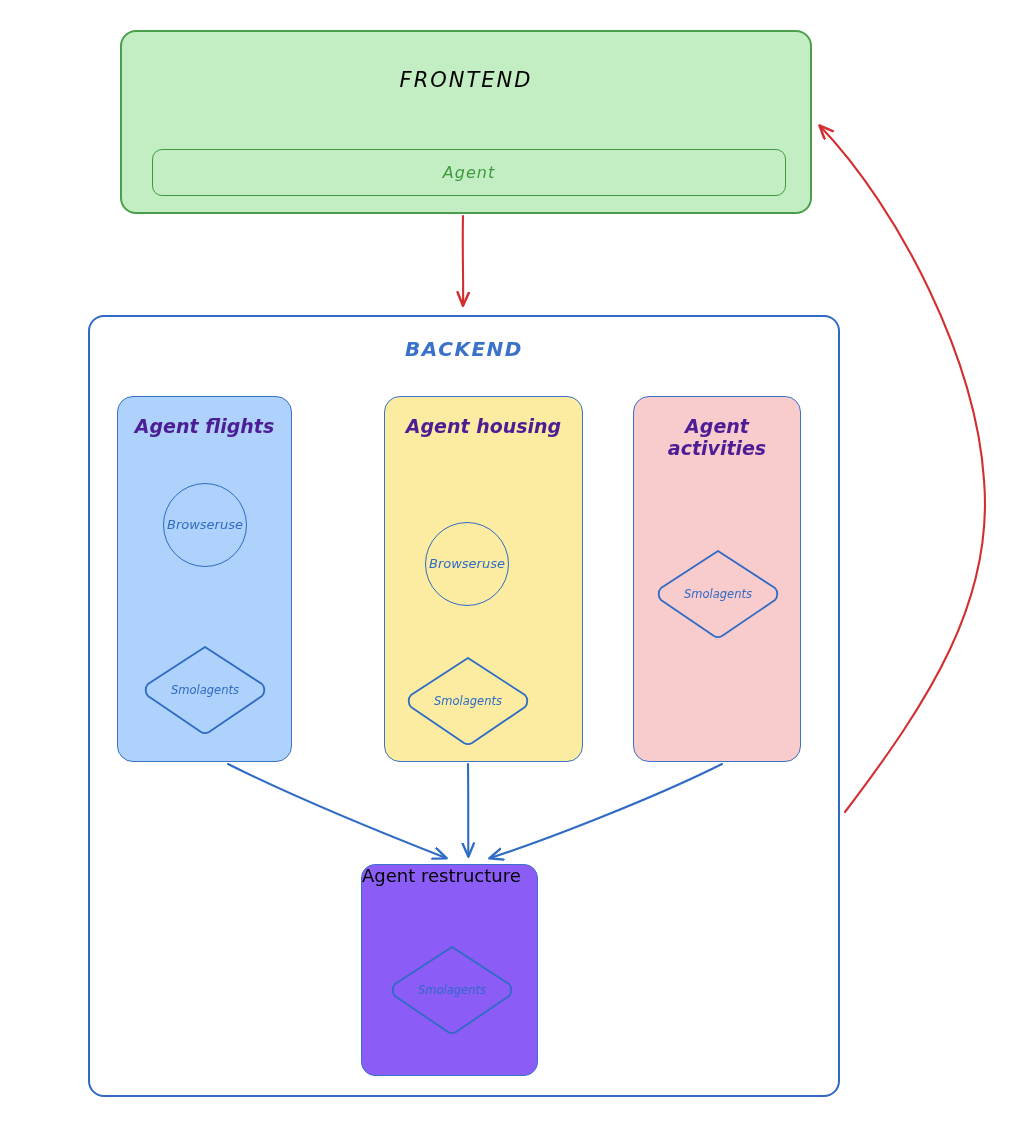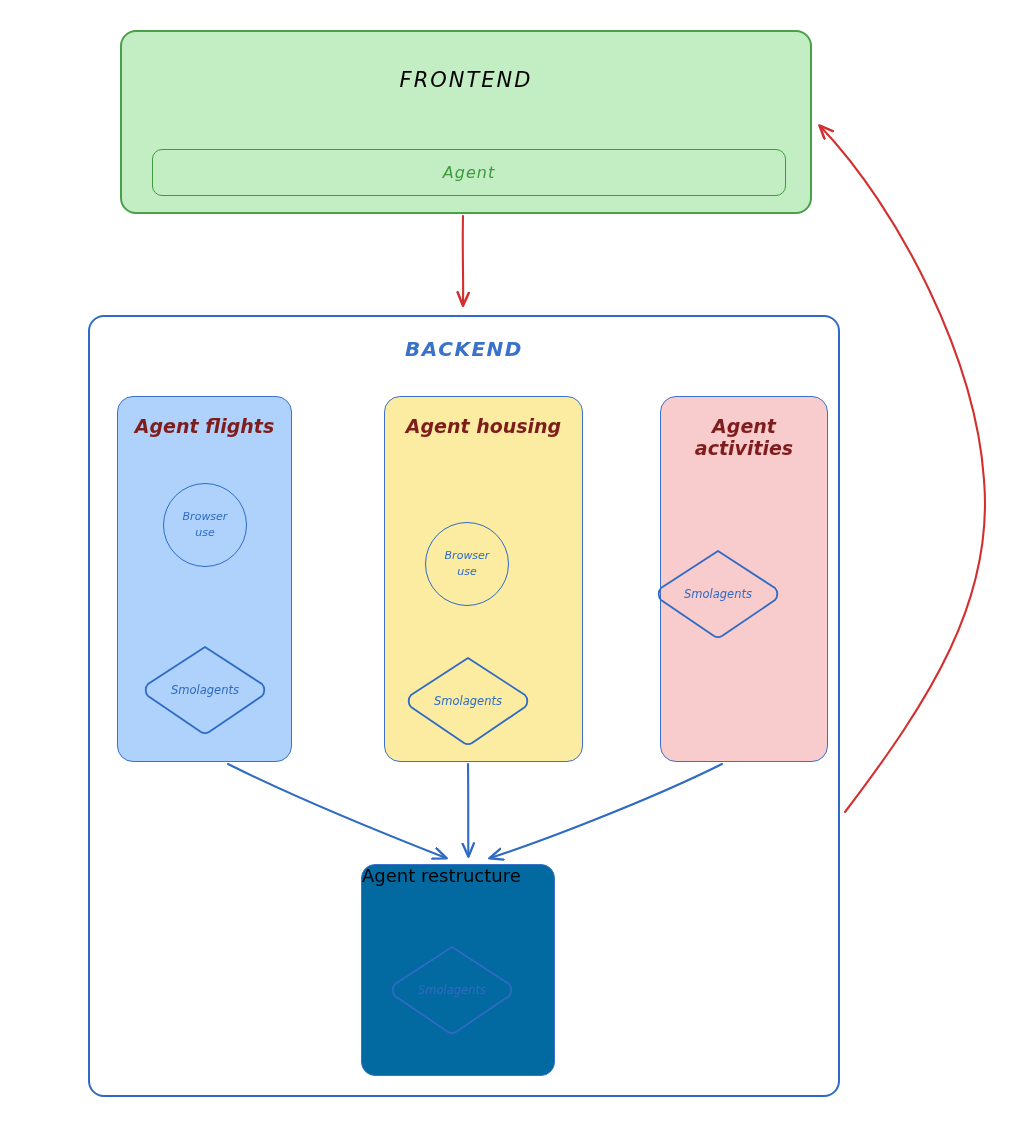--- a/index.html
+++ b/index.html
@@ -96,21 +96,21 @@
   .agent-panel {
     border-radius: 16px;
     border: 1.8px solid #3a72c9;
   }
   .agent-panel .panel-title {
     position: absolute;
     left: 0;
     right: 0;
     top: 18px;
     text-align: center;
-    color: #7f1d1d;
+    color: #4c1d95;
     font-size: 19px;
     font-style: italic;
     font-weight: bold;
   }
   .panel-flights {
     left: 117px;
     top: 396px;
     width: 175px;
     height: 366px;
     background: #aed2fb;
@@ -121,50 +121,49 @@
     width: 199px;
     height: 366px;
     background: #fbeca2;
   }
   .panel-activities {
     left: 633px;
     top: 396px;
     width: 168px;
     height: 366px;
     background: #f8cbcd;
-    margin-left: 27px;
   }
   .panel-restructure {
     left: 361px;
     top: 864px;
-    width: 194px;
+    width: 177px;
     height: 212px;
-    background: #0369a1;
+    background: #8b5cf6;
     border-radius: 14px;
     border: 1.8px solid #3a72c9;
   }
   .panel-restructure .panel-title {
     top: 20px;
     font-size: 18px;
   }
 
   
   .circle-node {
     position: absolute;
     width: 82px;
     height: 82px;
     border-radius: 50%;
     border: 1.8px solid #2f6bc4;
     background: transparent;
     display: flex;
-    flex-direction: column;
+    flex-direction: row;
     align-items: center;
     justify-content: center;
     color: #2f6bc4;
-    font-size: 11px;
+    font-size: 13px;
     line-height: 1.45;
     font-style: italic;
     text-align: center;
   }
 
   .diamond-node {
     position: absolute;
     display: flex;
     align-items: center;
     justify-content: center;

